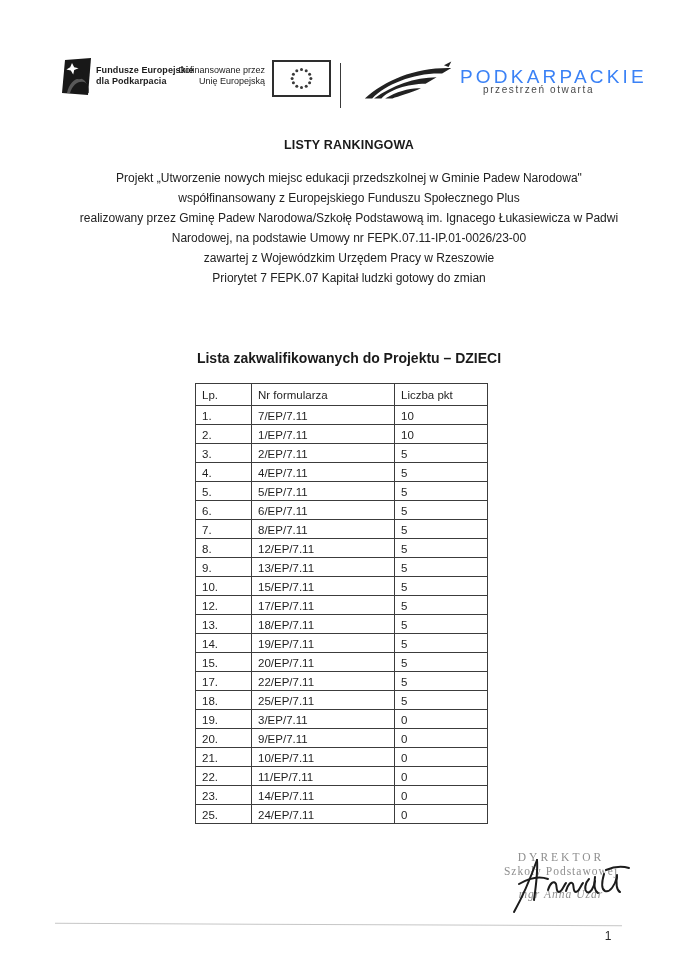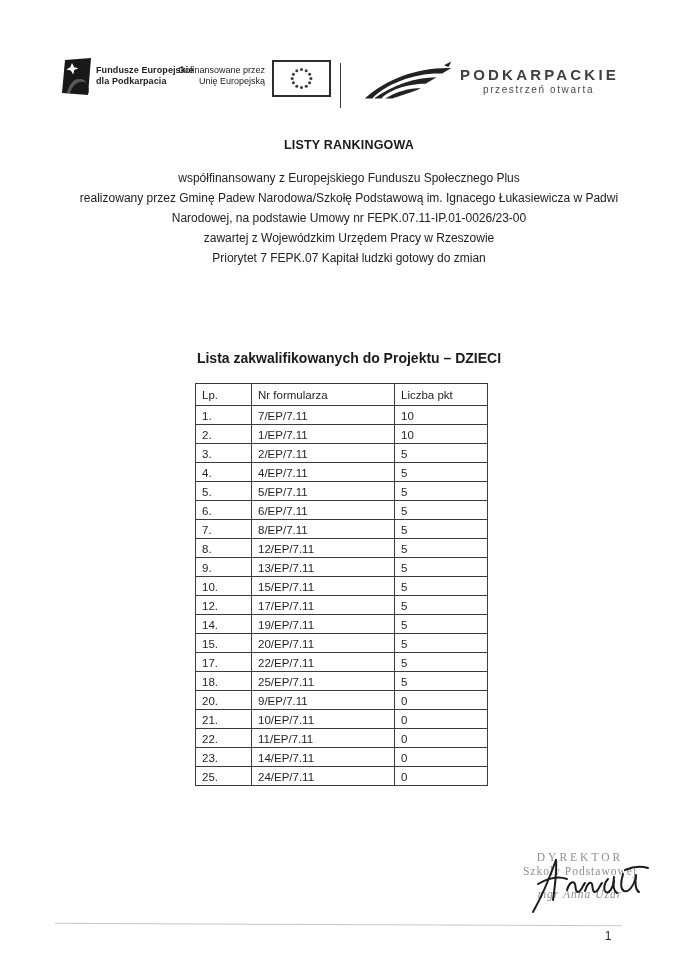--- a/index.html
+++ b/index.html
@@ -18,22 +18,22 @@
     line-height:11px; color:#1c1c1c; letter-spacing:.1px;
   }
   .eu-text {
     position:absolute; left:150px; top:11px; width:115px; text-align:right;
     font-size:9px; font-weight:normal; line-height:11px; color:#1c1c1c;
   }
   .eu-flag { position:absolute; left:272px; top:6px; width:59px; height:37px; }
   .logo-sep { position:absolute; left:340px; top:9px; width:1px; height:45px; background:#3a3a3a; }
   .pk-swoosh { position:absolute; left:363px; top:5px; width:92px; height:42px; }
   .pk-name {
-    position:absolute; left:460px; top:12px; font-size:15px; letter-spacing:3.2px;
-    color:#404040; font-weight:bold;
+    position:absolute; left:460px; top:12px; font-size:19px; letter-spacing:3.2px;
+    color:#3b82f6; font-weight:normal;
   }
   .pk-tagline {
     position:absolute; left:483px; top:30px; font-size:10px; letter-spacing:1.6px; color:#4a4a4a;
   }
 
   
   .doc-title {
     position:absolute; left:0; top:122px; width:698px; text-align:center;
     font-size:12.5px; font-weight:bold; letter-spacing:.2px; color:#1a1a1a;
   }
@@ -53,21 +53,21 @@
   table.rank col.c3 { width:93px; }
   table.rank th, table.rank td {
     border:1px solid #3c3c3c; font-size:11.5px; font-weight:normal;
     text-align:left; vertical-align:middle; padding:1px 4px 0 6px;
     color:#1f1f1f; overflow:hidden; white-space:nowrap;
   }
   table.rank th { height:22px; }
   table.rank td { height:19px; }
 
   
-  .sig-block { position:absolute; left:500px; top:832px; width:160px; height:75px; }
+  .sig-block { position:absolute; left:481px; top:832px; width:160px; height:75px; }
   .sig-role {
     position:absolute; left:0; top:3px; width:160px; text-align:center;
     font-family:"Liberation Serif", serif; font-size:11.5px; letter-spacing:3px; color:#8f8f8f;
   }
   .sig-org {
     position:absolute; left:0; top:17px; width:160px; text-align:center;
     font-family:"Liberation Serif", serif; font-size:11.5px; letter-spacing:1px; color:#8f8f8f;
   }
   .sig-name {
     position:absolute; left:0; top:40px; width:160px; text-align:center;
@@ -138,20 +138,21 @@
       <path d="M88,6 l8,-4 -3,6 z" fill="#222222"></path>
     </svg>
 
     <div class="pk-name">PODKARPACKIE</div>
     <div class="pk-tagline">przestrzeń otwarta</div>
   </div>
 
   <div class="doc-title">LISTY RANKINGOWA</div>
 
   <div class="intro">
+      <div>Projekt „Utworzenie nowych miejsc edukacji przedszkolnej w Gminie Padew Narodowa"</div>
       <div>współfinansowany z Europejskiego Funduszu Społecznego Plus</div>
       <div>realizowany przez Gminę Padew Narodowa/Szkołę Podstawową im. Ignacego Łukasiewicza w Padwi</div>
       <div>Narodowej, na podstawie Umowy nr FEPK.07.11-IP.01-0026/23-00</div>
       <div>zawartej z Wojewódzkim Urzędem Pracy w Rzeszowie</div>
       <div>Priorytet 7 FEPK.07 Kapitał ludzki gotowy do zmian</div>
     </div>
 
   <div class="list-title">Lista zakwalifikowanych do Projektu – DZIECI</div>
 
   <table class="rank">
@@ -217,38 +218,48 @@
           <td>10.</td>
           <td>15/EP/7.11</td>
           <td>5</td>
         </tr>
         <tr>
           <td>12.</td>
           <td>17/EP/7.11</td>
           <td>5</td>
         </tr>
         <tr>
+          <td>13.</td>
+          <td>18/EP/7.11</td>
+          <td>5</td>
+        </tr>
+        <tr>
           <td>14.</td>
           <td>19/EP/7.11</td>
           <td>5</td>
         </tr>
         <tr>
           <td>15.</td>
           <td>20/EP/7.11</td>
           <td>5</td>
         </tr>
         <tr>
           <td>17.</td>
           <td>22/EP/7.11</td>
           <td>5</td>
         </tr>
         <tr>
           <td>18.</td>
           <td>25/EP/7.11</td>
           <td>5</td>
+        </tr>
+        <tr>
+          <td>19.</td>
+          <td>3/EP/7.11</td>
+          <td>0</td>
         </tr>
         <tr>
           <td>20.</td>
           <td>9/EP/7.11</td>
           <td>0</td>
         </tr>
         <tr>
           <td>21.</td>
           <td>10/EP/7.11</td>
           <td>0</td>

